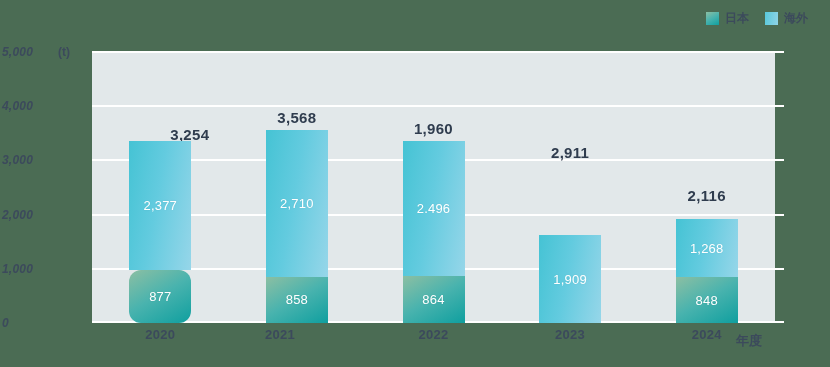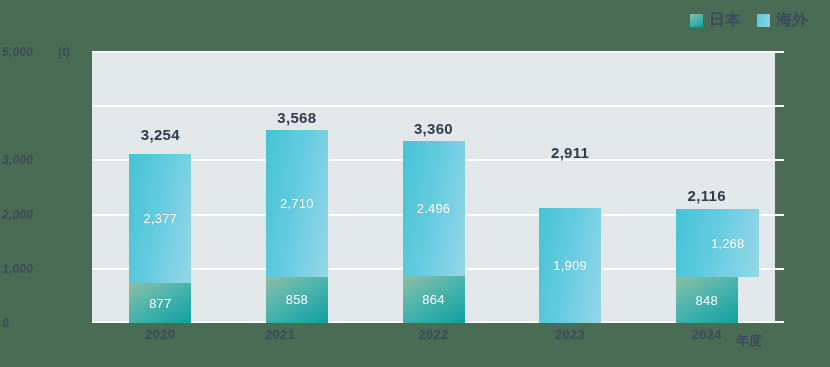--- a/index.html
+++ b/index.html
@@ -150,83 +150,84 @@
     height: 13px;
     display: inline-block;
   }
   .legend-swatch.japan {
     background: linear-gradient(150deg, #8cbfa3 0%, #49b3ae 48%, #0f9f9f 100%);
   }
   .legend-swatch.overseas {
     background: linear-gradient(100deg, #58c8da 0%, #8fd3e7 100%);
   }
   .legend-label {
-    font-size: 16px;
+    font-size: 12px;
     color: #3c4a5c;
     font-weight: bold;
   }
 </style>
 </head>
 <body>
 
 <div id="chart-root">
 
   <div id="unit-label">(t)</div>
 
   <div id="y-axis-ticks">
       <div class="y-tick-label" style="top: 271px;">0</div>
       <div class="y-tick-label" style="top: 216.8px;">1,000</div>
       <div class="y-tick-label" style="top: 162.6px;">2,000</div>
       <div class="y-tick-label" style="top: 108.4px;">3,000</div>
+      <div class="y-tick-label" style="top: 54.2px;">4,000</div>
       <div class="y-tick-label" style="top: 0px;">5,000</div>
     </div>
 
   <div id="plot-area">
     <div id="baseline"></div>
   <div class="gridline" style="top: 215.8px;"></div>
       <div class="gridline" style="top: 161.6px;"></div>
       <div class="gridline" style="top: 107.4px;"></div>
       <div class="gridline" style="top: 53.2px;"></div>
       <div class="gridline" style="top: -1px;"></div>
       <div class="bar-group" style="left: 37.3px;">
-        <div class="bar-total" style="bottom: 180.367px;">3,254</div>
+        <div class="bar-total" style="bottom: 180.367px; text-align: right;">3,254</div>
         <div class="seg seg-overseas" style="height: 128.833px;">
           <span class="seg-value">2,377</span>
         </div>
-        <div class="seg seg-japan" style="height: 40px;">
+        <div class="seg seg-japan" style="height: 53px; border-radius: 12px;">
           <span class="seg-value">877</span>
         </div>
       </div>
       <div class="bar-group" style="left: 173.9px;">
         <div class="bar-total" style="bottom: 197.386px;">3,568</div>
         <div class="seg seg-overseas" style="height: 146.882px;">
           <span class="seg-value">2,710</span>
         </div>
         <div class="seg seg-japan" style="height: 46.5036px;">
           <span class="seg-value">858</span>
         </div>
       </div>
       <div class="bar-group" style="left: 310.5px;">
-        <div class="bar-total" style="bottom: 186.112px;">3,360</div>
+        <div class="bar-total" style="bottom: 186.112px;">1,960</div>
         <div class="seg seg-overseas" style="height: 135.283px;">
           <span class="seg-value">2.496</span>
         </div>
         <div class="seg seg-japan" style="height: 46.8288px;">
           <span class="seg-value">864</span>
         </div>
       </div>
       <div class="bar-group" style="left: 447.1px;">
         <div class="bar-total" style="bottom: 161.776px;">2,911</div>
-        <div class="seg seg-overseas" style="height: 115px;">
+        <div class="seg seg-overseas" style="height: 88px;">
           <span class="seg-value">1,909</span>
         </div>
       </div>
       <div class="bar-group" style="left: 583.7px;">
         <div class="bar-total" style="bottom: 118.687px;">2,116</div>
-        <div class="seg seg-overseas" style="height: 68px; padding-left: 21px;">
+        <div class="seg seg-overseas" style="height: 58px;">
           <span class="seg-value">1,268</span>
         </div>
         <div class="seg seg-japan" style="height: 45.9616px; text-align: center;">
           <span class="seg-value">848</span>
         </div>
       </div>
     </div>
 
   <div id="x-axis-title">年度</div>
 

